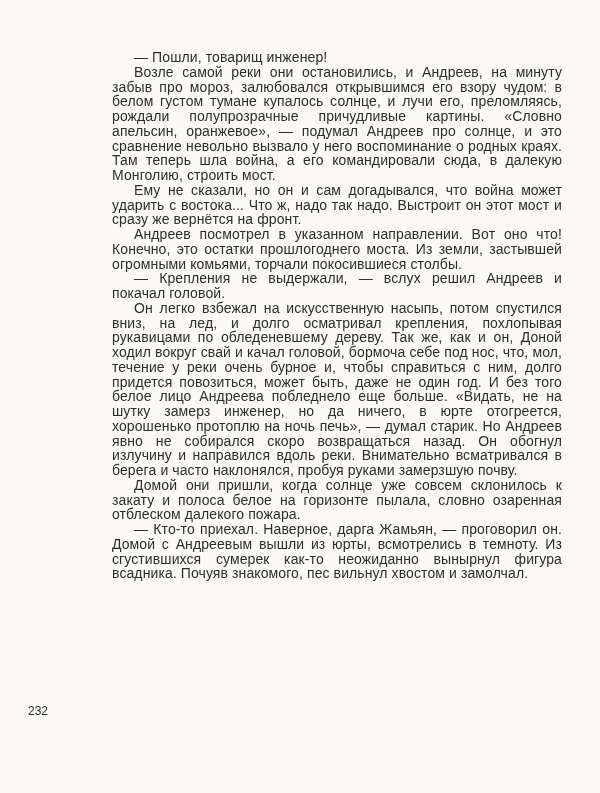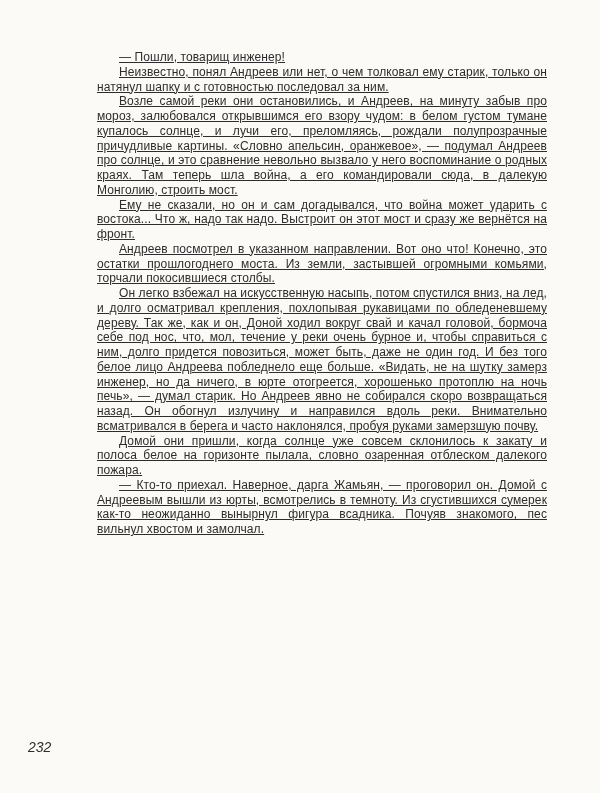--- a/index.html
+++ b/index.html
@@ -14,53 +14,51 @@
     overflow: hidden;
     position: relative;
   }
   .page {
     position: absolute;
     inset: 0;
     background: #fbfaf7;
   }
   .text-block {
     position: absolute;
-    left: 97px;
+    left: 112px;
     top: 50px;
     width: 450px;
     color: #2d2d2d;
-    font-size: 12px;
+    font-size: 14px;
     line-height: 14.75px;
     text-align: justify;
     letter-spacing: 0.1px;
-    text-decoration: underline;
   }
   .para {
     margin: 0;
     padding: 0;
     text-indent: 22px;
   }
   .page-number {
     position: absolute;
     left: 28px;
-    top: 740px;
+    top: 704px;
     color: #2d2d2d;
-    font-size: 14px;
+    font-size: 12px;
     line-height: 14.75px;
-    font-style: italic;
   }
 </style>
 </head>
 <body>
 
 <div class="page">
   <div class="page-number">232</div>
   <div class="text-block">
       <p class="para">— Пошли, товарищ инженер!</p>
-      <p class="para">Неизвестно, понял Андреев или нет, о чем толковал ему старик, только он натянул шапку и с готовностью последовал за ним.</p>
       <p class="para">Возле самой реки они остановились, и Андреев, на минуту забыв про мороз, залюбовался открывшимся его взору чудом: в белом густом тумане купалось солнце, и лучи его, преломляясь, рождали полупрозрачные причудливые картины. «Словно апельсин, оранжевое», — подумал Андреев про солнце, и это сравнение невольно вызвало у него воспоминание о родных краях. Там теперь шла война, а его командировали сюда, в далекую Монголию, строить мост.</p>
       <p class="para">Ему не сказали, но он и сам догадывался, что война может ударить с востока... Что ж, надо так надо. Выстроит он этот мост и сразу же вернётся на фронт.</p>
       <p class="para">Андреев посмотрел в указанном направлении. Вот оно что! Конечно, это остатки прошлогоднего моста. Из земли, застывшей огромными комьями, торчали покосившиеся столбы.</p>
+      <p class="para">— Крепления не выдержали, — вслух решил Андреев и покачал головой.</p>
       <p class="para">Он легко взбежал на искусственную насыпь, потом спустился вниз, на лед, и долго осматривал крепления, похлопывая рукавицами по обледеневшему дереву. Так же, как и он, Доной ходил вокруг свай и качал головой, бормоча себе под нос, что, мол, течение у реки очень бурное и, чтобы справиться с ним, долго придется повозиться, может быть, даже не один год. И без того белое лицо Андреева побледнело еще больше. «Видать, не на шутку замерз инженер, но да ничего, в юрте отогреется, хорошенько протоплю на ночь печь», — думал старик. Но Андреев явно не собирался скоро возвращаться назад. Он обогнул излучину и направился вдоль реки. Внимательно всматривался в берега и часто наклонялся, пробуя руками замерзшую почву.</p>
       <p class="para">Домой они пришли, когда солнце уже совсем склонилось к закату и полоса белое на горизонте пылала, словно озаренная отблеском далекого пожара.</p>
       <p class="para">— Кто-то приехал. Наверное, дарга Жамьян, — проговорил он. Домой с Андреевым вышли из юрты, всмотрелись в темноту. Из сгустившихся сумерек как-то неожиданно вынырнул фигура всадника. Почуяв знакомого, пес вильнул хвостом и замолчал.</p>
     </div>
 </div>
 
 </body></html>

